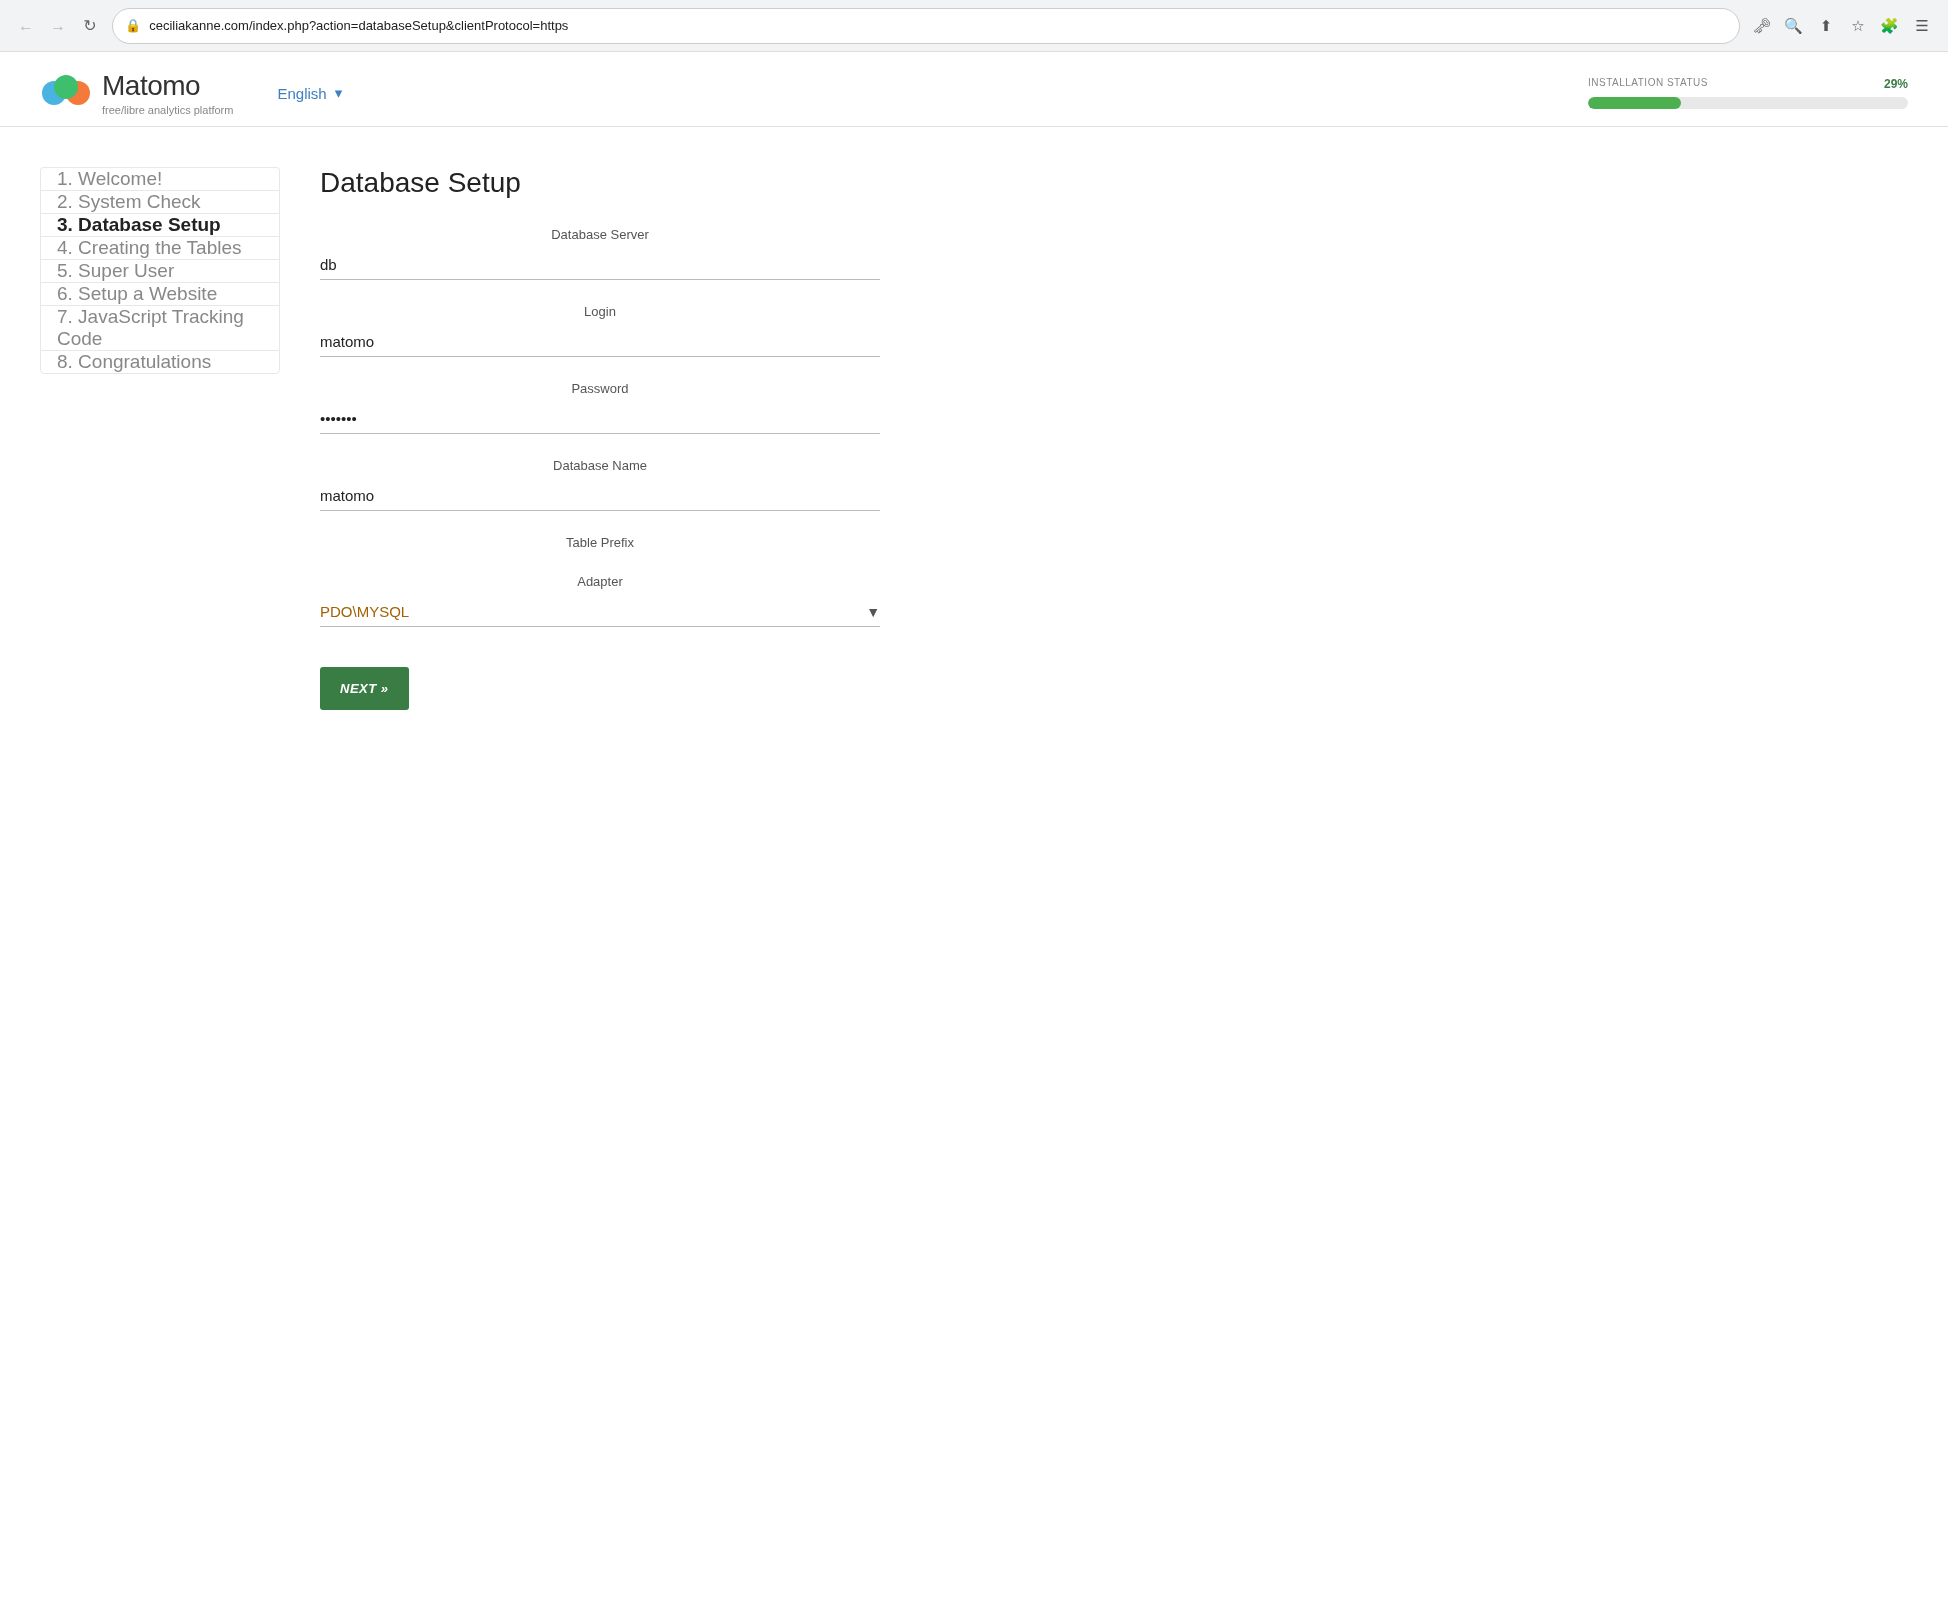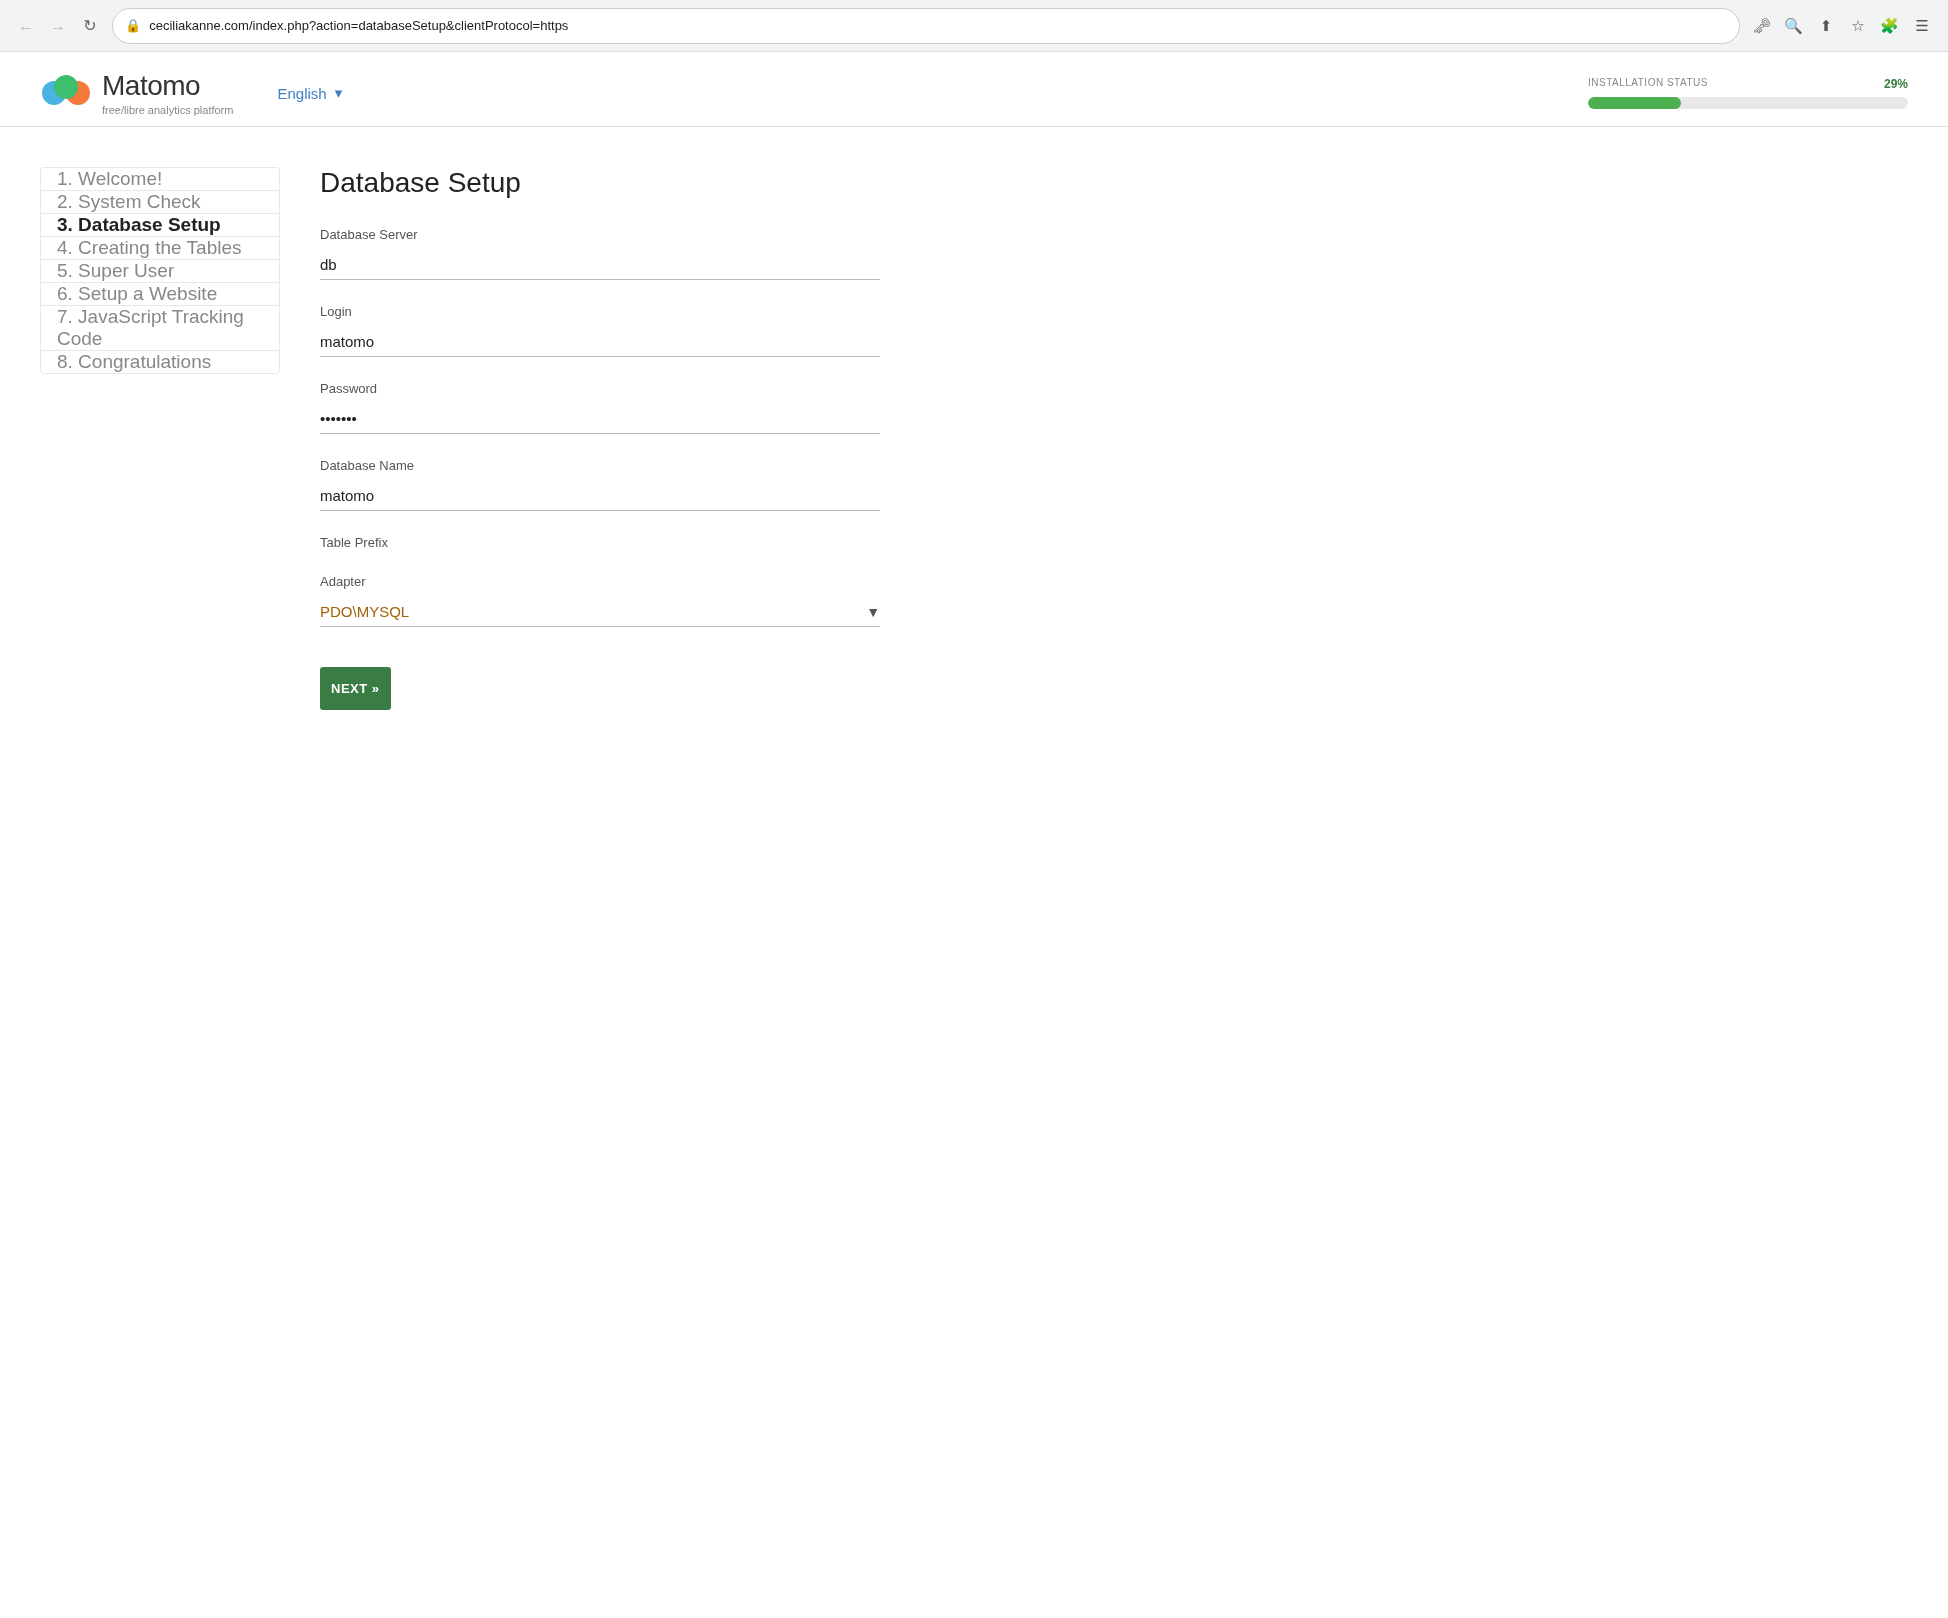--- a/index.html
+++ b/index.html
@@ -208,20 +208,21 @@
       margin-bottom: 28px;
     }
     .form-group {
       margin-bottom: 24px;
     }
     .form-label {
       display: block;
       font-size: 13px;
       color: #555;
       margin-bottom: 8px;
+      text-align: center;
     }
     .form-input {
       width: 100%;
       border: none;
       border-bottom: 1px solid #bbb;
       padding: 6px 0;
       font-size: 15px;
       color: #222;
       outline: none;
       background: transparent;
@@ -249,28 +250,29 @@
       top: 50%;
       transform: translateY(-50%);
       pointer-events: none;
       color: #555;
       font-size: 14px;
     }
     .next-button {
       background: #3a7d44;
       color: #fff;
       border: none;
-      padding: 14px 11px;
+      padding: 14px 20px;
       font-size: 13px;
       font-weight: 600;
       letter-spacing: 0.5px;
       border-radius: 3px;
       cursor: pointer;
       margin-top: 16px;
       text-transform: uppercase;
+      font-style: italic;
     }
   </style>
 </head>
 <body>
 
 <div class="browser-chrome">
   <div class="browser-nav-buttons">
     <button class="browser-nav-btn disabled" title="Back">←</button>
     <button class="browser-nav-btn disabled" title="Forward">→</button>
     <button class="browser-nav-btn" title="Reload">↻</button>

